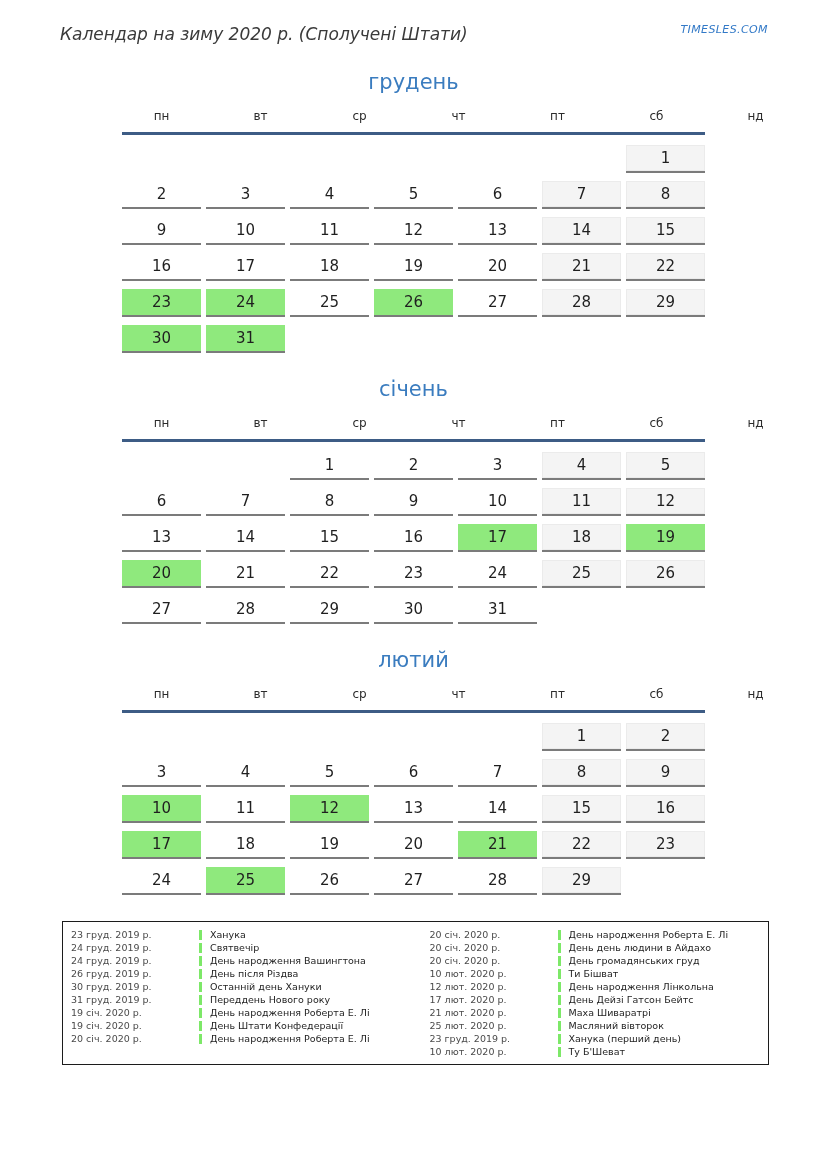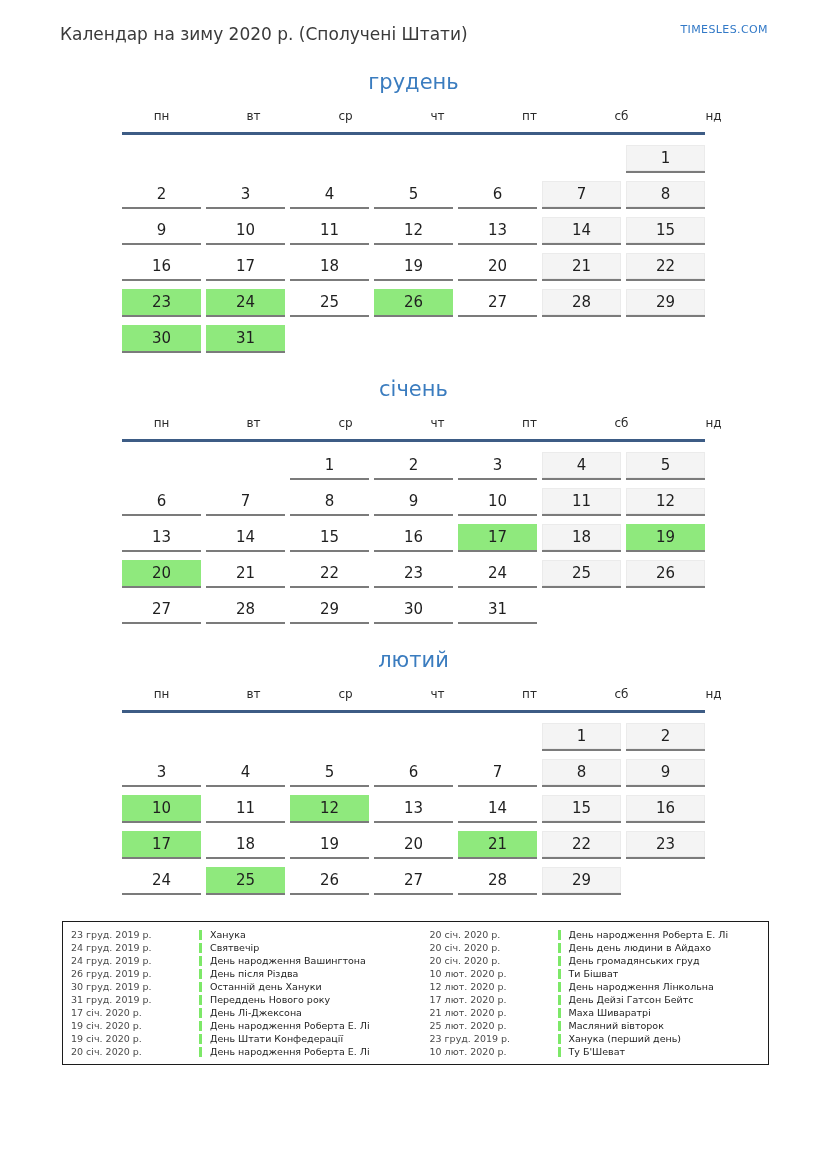--- a/index.html
+++ b/index.html
@@ -3,30 +3,30 @@
 <meta charset="utf-8">
 <style>
   html,body{margin:0;padding:0;}
   body{
     width:827px;height:1169px;background:#ffffff;position:relative;
     font-family:"DejaVu Sans","Liberation Sans",sans-serif;
     color:#222;overflow:hidden;
   }
   
   .header{display:flex;justify-content:space-between;align-items:flex-start;
-    padding:22px 59px 0 60px;}
+    padding:22px 59px 0 60px;font-style:italic;}
   .page-title{font-size:17px;font-weight:400;color:#3a3a3a;line-height:24px;margin:0;}
   .site-link{font-size:11px;color:var(--site-blue,#3279c7);letter-spacing:.4px;
     text-decoration:none;margin-top:1px;cursor:pointer;}
   
   #months{margin-top:26px;}
   .month{width:583px;margin:0 auto 18px auto;display:flow-root;}
   .month-title{font-size:21px;line-height:20px;height:20px;margin:0 0 16px 0;
     text-align:center;color:var(--title-blue,#3a7cbf);}
-  .weekday-row{display:grid;grid-template-columns:repeat(7,79px);column-gap:13px;
+  .weekday-row{display:grid;grid-template-columns:repeat(7,79px);column-gap:20px;
     height:16px;margin-bottom:8px;}
   .weekday{font-size:12px;line-height:16px;text-align:center;color:#2b2b2b;}
   .rule{height:3px;background:var(--rule-blue,#3d5c85);margin-bottom:10px;}
   .week{display:grid;grid-template-columns:repeat(7,79px);column-gap:5px;
     margin-bottom:8px;}
   .cell{height:26px;line-height:26px;text-align:center;font-size:15px;color:#1f1f1f;}
   .cell.day{border-bottom:2px solid #7b7b7b;}
   .cell.weekend{background:var(--weekend-gray,#f4f4f4);box-shadow:inset 0 0 0 1px #ebebeb;}
   .cell.holiday{background:var(--holiday-green,#8fe97d);}
   .cell.empty{background:none;}
@@ -260,25 +260,20 @@
         <span class="legend-date">30 груд. 2019 р.</span>
         <span class="legend-bar"></span>
         <span class="legend-name">Останній день Хануки</span>
       </div>
       <div class="legend-row">
         <span class="legend-date">31 груд. 2019 р.</span>
         <span class="legend-bar"></span>
         <span class="legend-name">Переддень Нового року</span>
       </div>
       <div class="legend-row">
-        <span class="legend-date">17 січ. 2020 р.</span>
-        <span class="legend-bar"></span>
-        <span class="legend-name">День Лі-Джексона</span>
-      </div>
-      <div class="legend-row">
         <span class="legend-date">19 січ. 2020 р.</span>
         <span class="legend-bar"></span>
         <span class="legend-name">День народження Роберта Е. Лі</span>
       </div>
       <div class="legend-row">
         <span class="legend-date">19 січ. 2020 р.</span>
         <span class="legend-bar"></span>
         <span class="legend-name">День Штати Конфедерації</span>
       </div>
       <div class="legend-row">

